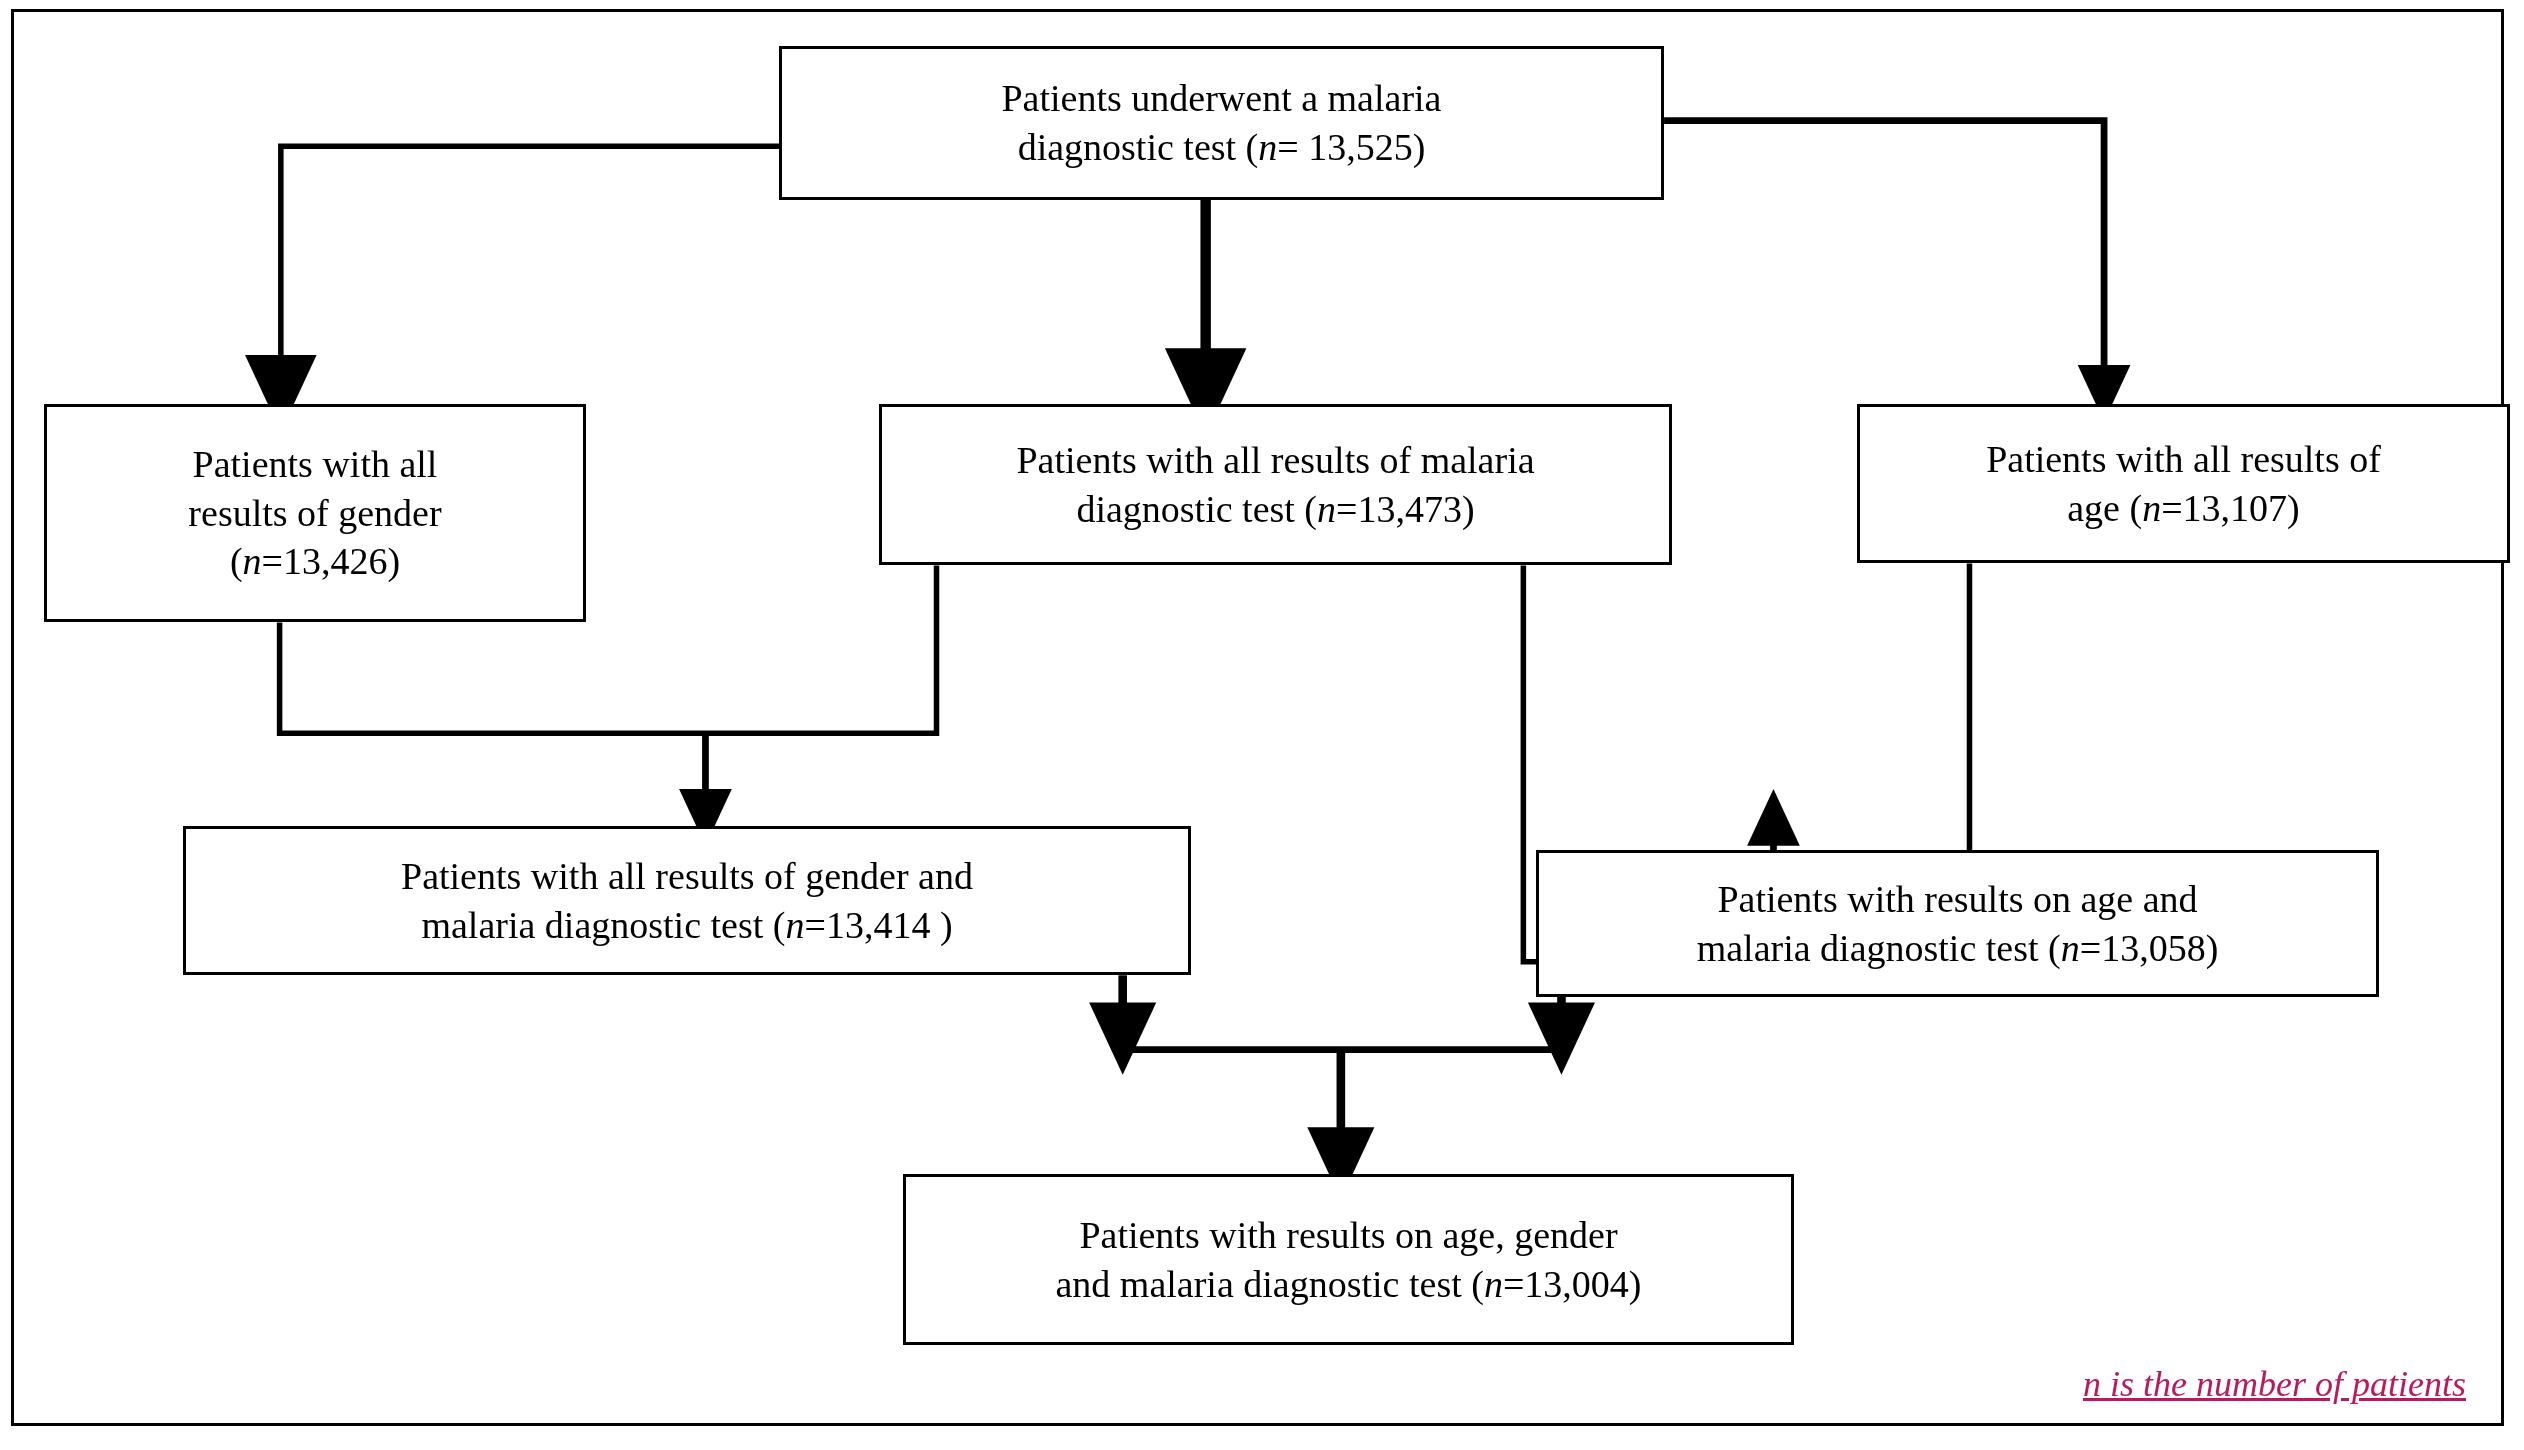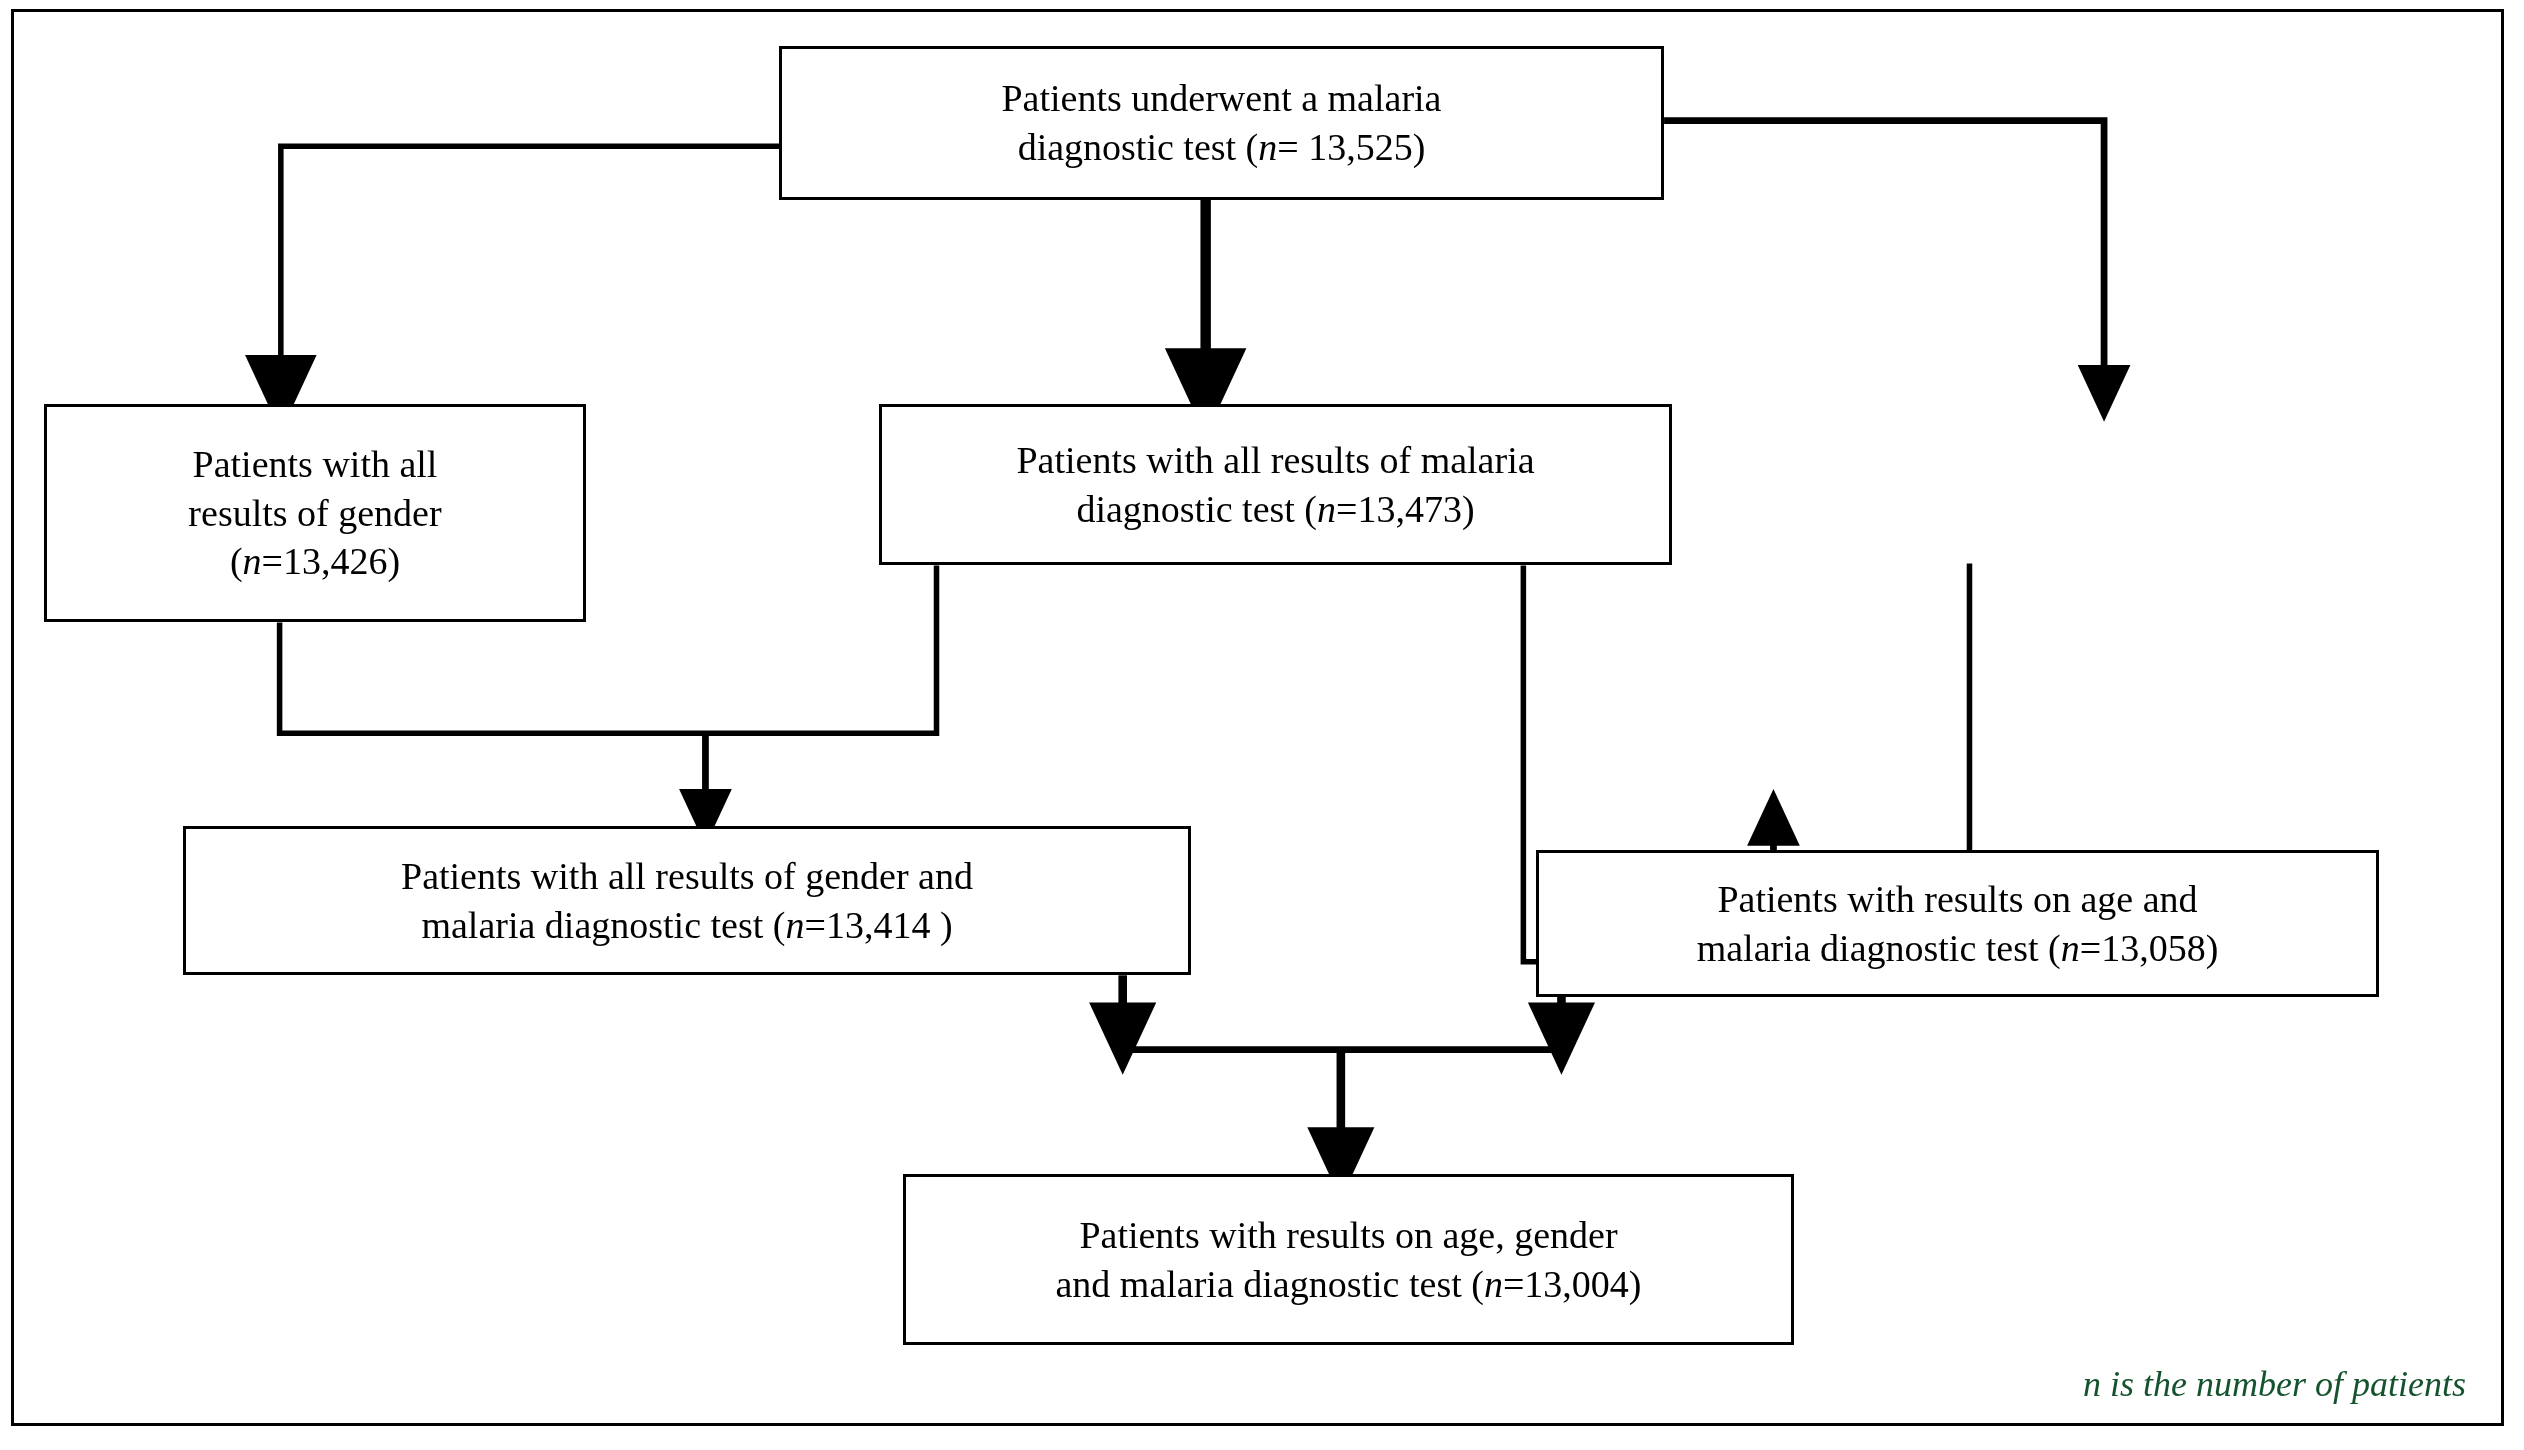--- a/index.html
+++ b/index.html
@@ -63,22 +63,23 @@
     height: 1451px;
     pointer-events: none;
   }
   
   #footnote {
     position: absolute;
     right: 59px;
     top: 1363px;
     font-size: 36px;
     font-style: italic;
-    color: #14532d;
+    color: #be185d;
     white-space: nowrap;
+    text-decoration: underline;
   }
 </style>
 </head>
 <body>
 
 <div id="stage">
 
   <div id="outer-frame"></div>
 
   <svg id="connectors" viewBox="0 0 4109 2361" xmlns="http://www.w3.org/2000/svg">
@@ -136,20 +137,24 @@
     <span class="txt">Patients with all
 results of gender
 (<i>n</i>=13,426)</span>
   </div>
 
   <div class="node" id="node-malaria" style="left:879px; top:404px; width:793px; height:161px;">
     <span class="txt">Patients with all results of malaria
 diagnostic test (<i>n</i>=13,473)</span>
   </div>
 
+  <div class="node" id="node-age" style="left:1857px; top:404px; width:653px; height:159px;">
+    <span class="txt">Patients with all results of
+age (<i>n</i>=13,107)</span>
+  </div>
 
   <div class="node" id="node-gender-malaria" style="left:155px; top:826px; width:1008px; height:149px;margin-left:28px;">
     <span class="txt">Patients with all results of gender and
 malaria diagnostic test (<i>n</i>=13,414 )</span>
   </div>
 
   <div class="node" id="node-age-malaria" style="left:1536px; top:826px; width:843px; height:147px;margin-top:24px;">
     <span class="txt">Patients with results on age and
 malaria diagnostic test (<i>n</i>=13,058)</span>
   </div>

